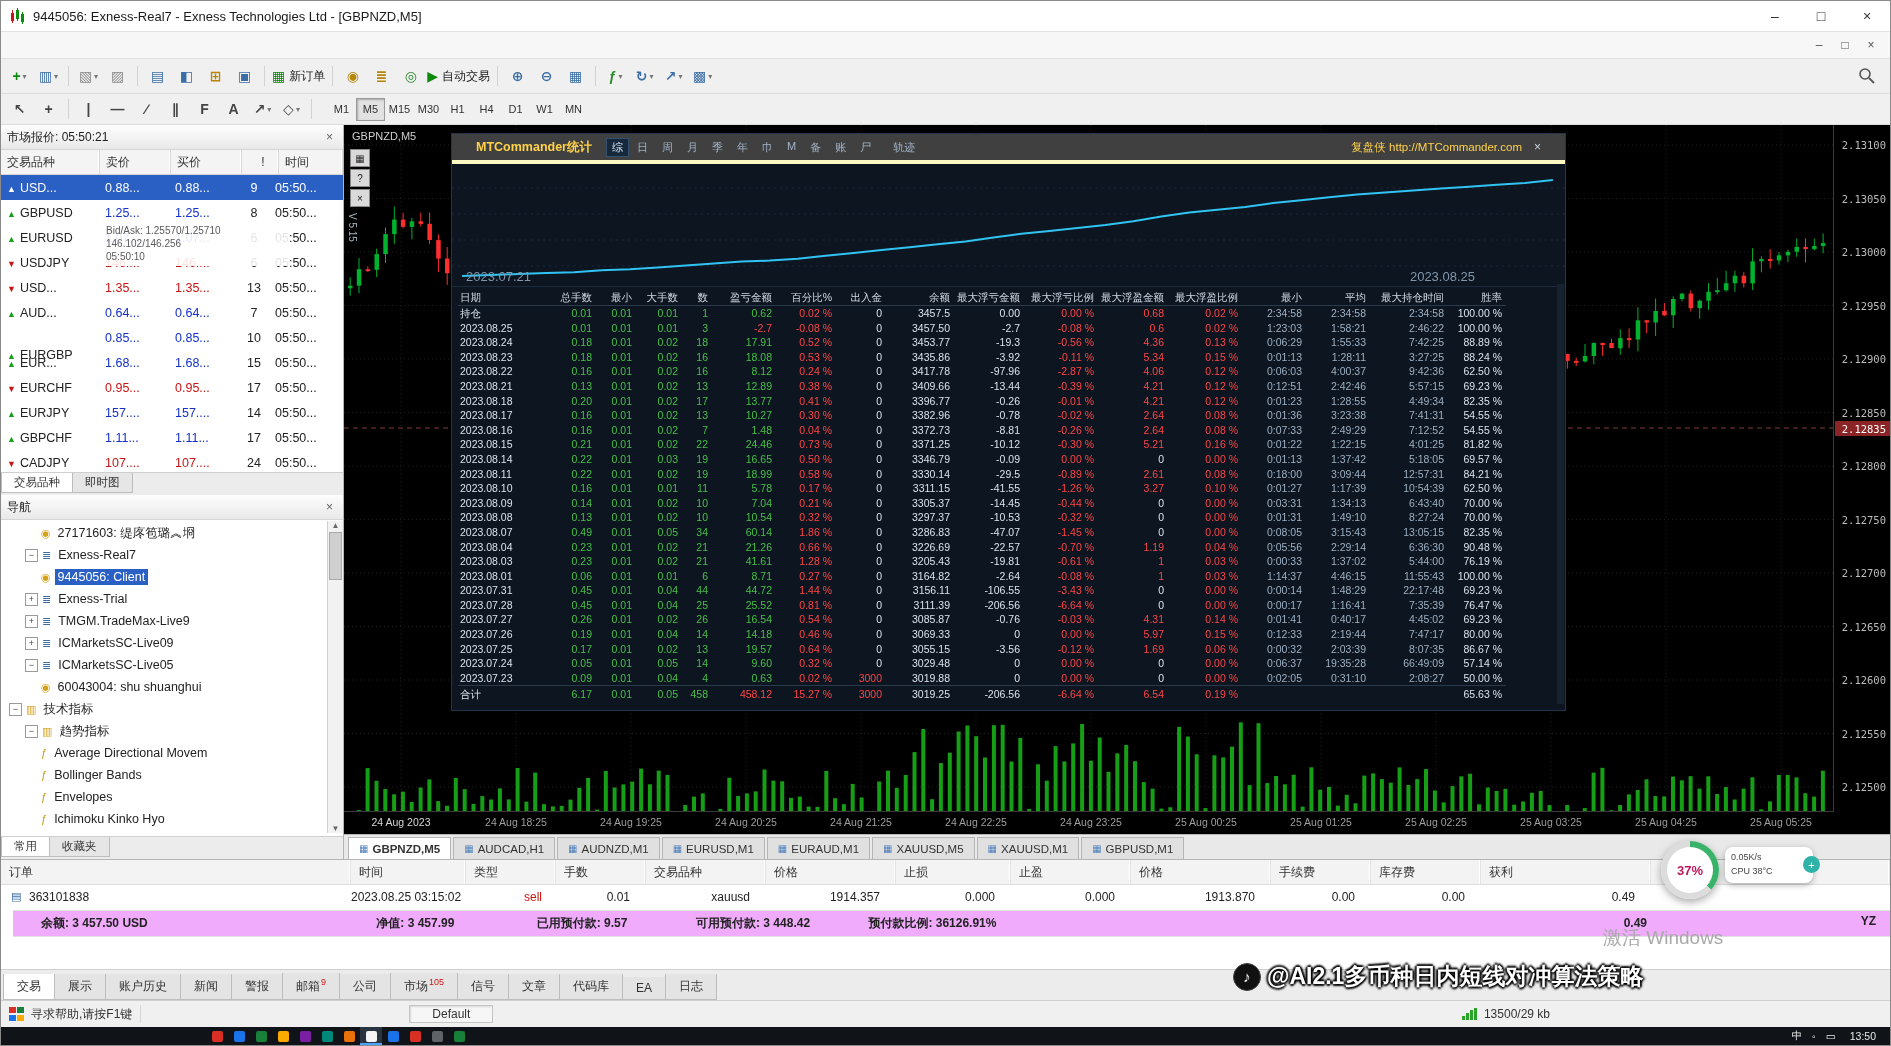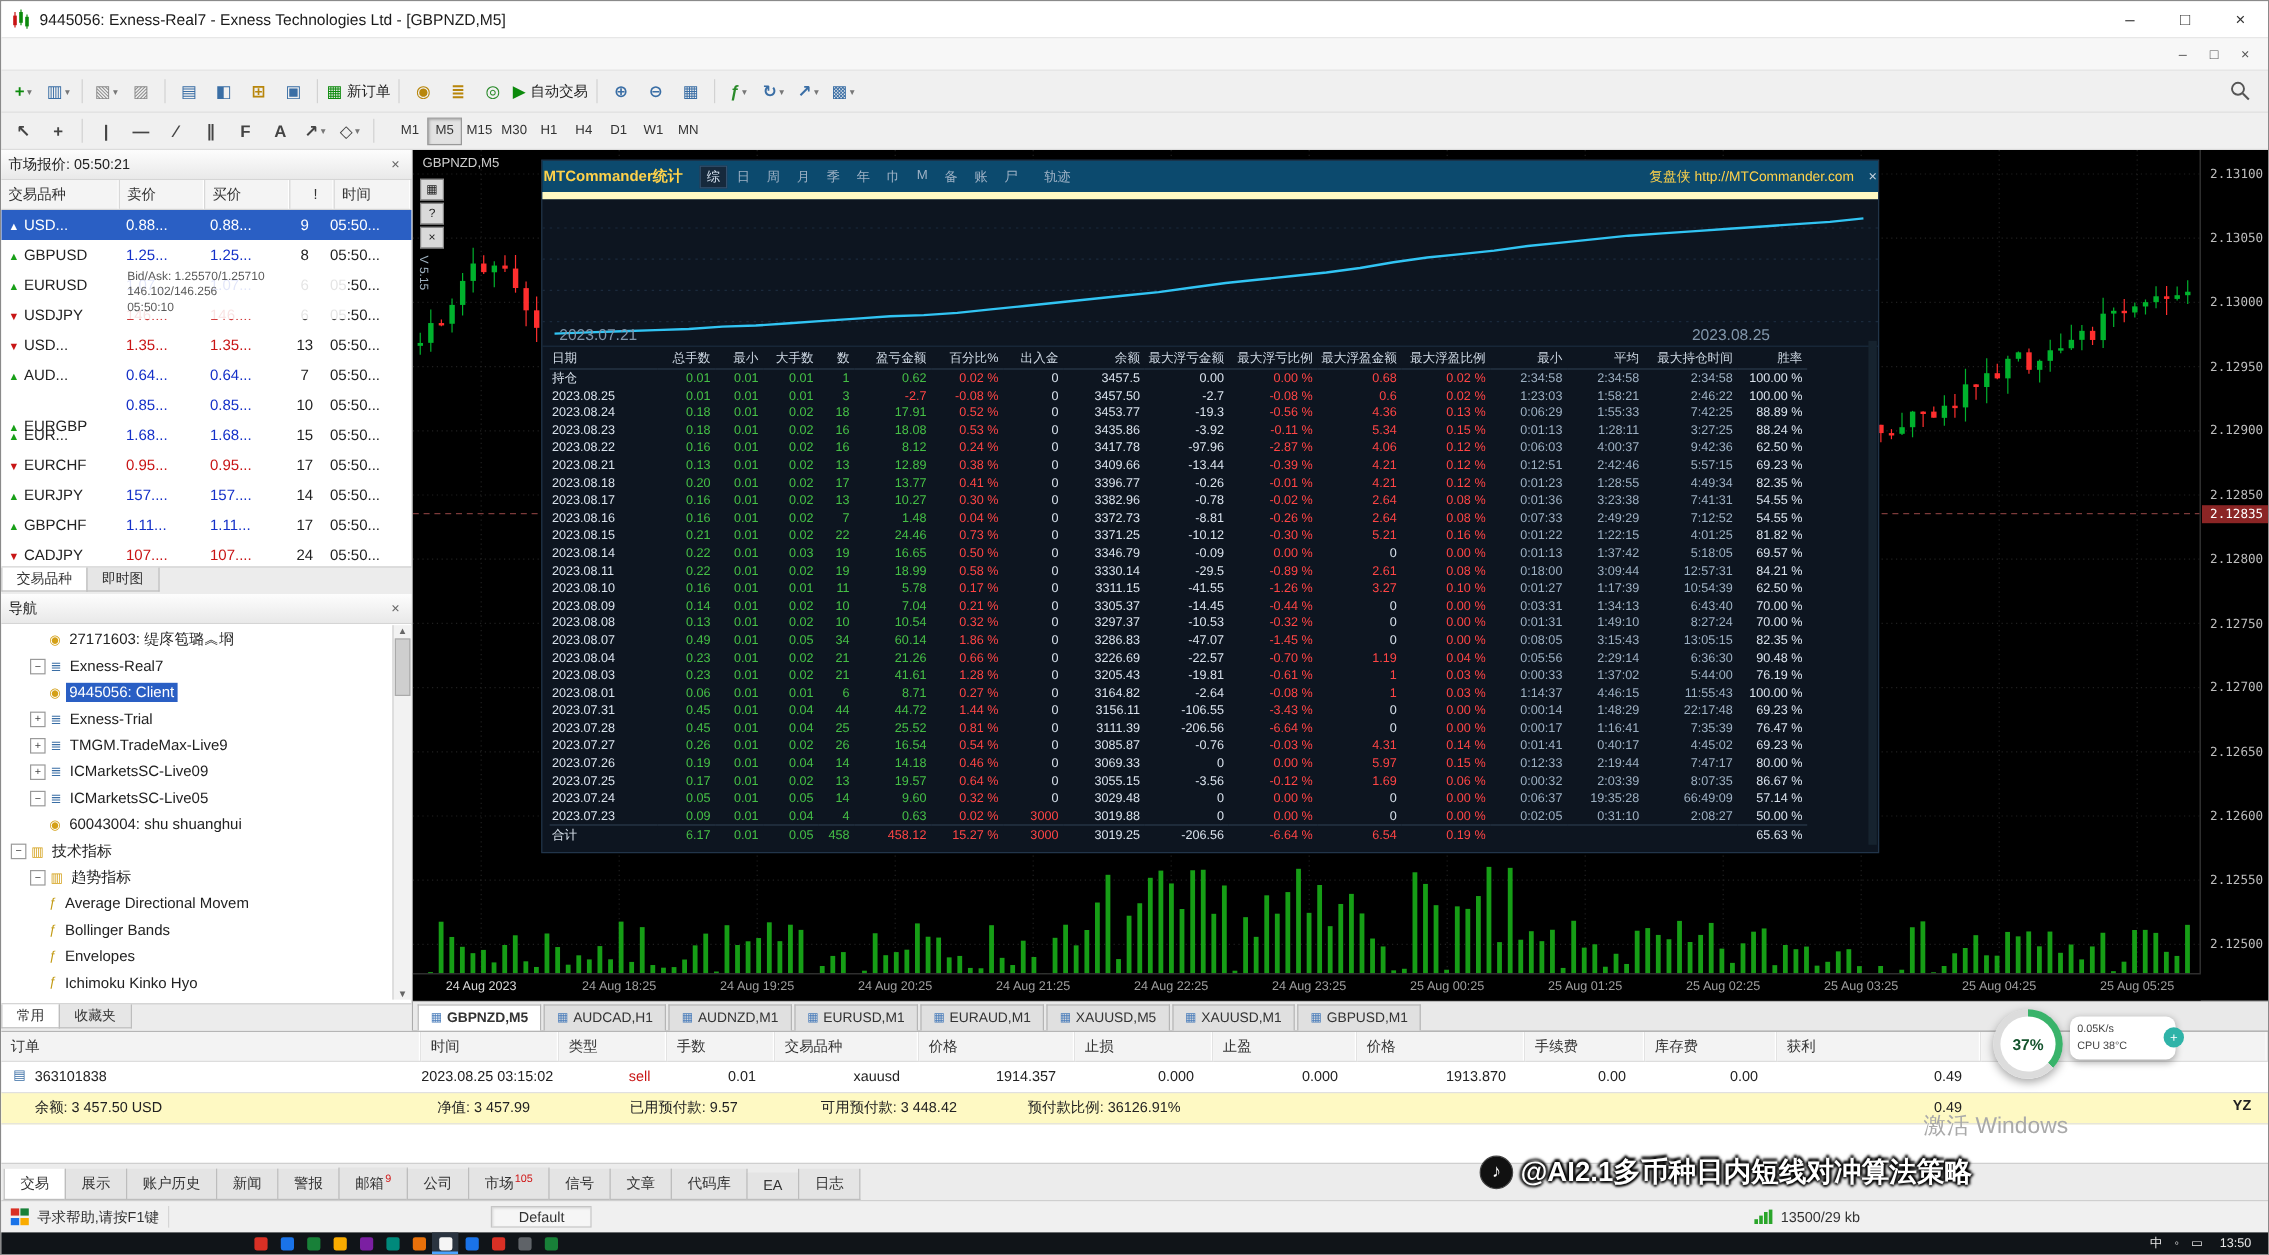--- a/index.html
+++ b/index.html
@@ -80,21 +80,21 @@
   .xlab{position:absolute;top:4px;width:90px;text-align:center;color:#9e9e9e;font-size:10.5px;}
   .xlab.first{color:#d8d8d8;}
   .chart-tabs{height:24px;background:#e9e9e9;border-top:1px solid #b8b8b8;display:flex;align-items:flex-end;padding-left:4px;flex:none;}
   .ctab{display:flex;align-items:center;height:21px;padding:0 10px;font-size:11.5px;color:#333;background:#e0e0e0;
         border:1px solid #b5b5b5;border-bottom:none;margin-right:2px;}
   .ctab.active{background:#fff;font-weight:bold;}
   .ctab .cico{color:#4a7dbb;font-size:10px;margin-right:4px;}
   
   .mtc{position:absolute;left:107px;top:8px;width:1115px;height:578px;background:#0d1520;border:1px solid #22354a;
        z-index:8;display:flex;flex-direction:column;box-sizing:border-box;}
-  .mtc-header{height:26px;display:flex;align-items:center;padding:0 1px;background:#0c4a6e;border-bottom:6px solid #fef9c3;flex:none;}
+  .mtc-header{height:26px;display:flex;align-items:center;padding:0 24px;background:#404040;border-bottom:4px solid #fef9c3;flex:none;}
   .mtc-title{color:#ffd24a;font-size:12.5px;font-weight:bold;margin-right:14px;}
   .mtc-tab{color:#9fb2c6;font-size:11px;padding:1px 5px;margin-right:2px;border:1px solid transparent;}
   .mtc-tab.active{border-color:#33506e;background:#16293c;color:#d8e4f2;}
   .mtc-extra{color:#9fb2c6;font-size:11px;margin-left:14px;}
   .mtc-brand{margin-left:auto;color:#ffd24a;font-size:11.5px;}
   .mtc-close{color:#c7d2de;margin-left:12px;font-size:12px;}
   .mtc-curve{position:relative;height:122px;flex:none;border-bottom:1px solid #1b2b3d;}
   .curve-lab{position:absolute;bottom:2px;color:#8196ab;font-size:13px;}
   .mtc-gridwrap{flex:1;overflow:hidden;padding:2px 6px 0 6px;position:relative;}
   .mtc-grid{display:grid;grid-template-columns:90px 48px 40px 46px 30px 64px 60px 50px 68px 70px 74px 70px 74px 64px 64px 78px 58px;}
@@ -108,21 +108,21 @@
   
   .toolbox{height:140px;flex:none;background:#fff;display:flex;flex-direction:column;position:relative;border-top:1px solid #b5b5b5;}
   .tb-grid{display:grid;grid-template-columns:350px 115px 90px 90px 120px 130px 115px 120px 140px 100px 110px 170px 1fr;}
   .tb-h{height:24px;line-height:24px;font-size:12px;color:#333;background:#f3f3f3;border-bottom:1px solid #ddd;
         border-right:1px solid #e3e3e3;box-shadow:inset -1px 0 0 #fff;padding-left:8px;white-space:nowrap;overflow:hidden;}
   .tb-c{height:25px;line-height:25px;font-size:12px;white-space:nowrap;overflow:hidden;}
   .num{text-align:right;padding-right:16px;}
   .tb-row .id{padding-left:28px;position:relative;}
   .tb-row .oicon{position:absolute;left:10px;top:6px;color:#3a6ea5;font-size:11px;line-height:11px;}
   .sell{color:#c81414;text-align:right;padding-right:14px;}
-  .tb-summary{background:#fef9c3;border-top:1px solid #e0e0e0;border-bottom:1px solid #e0e0e0;font-weight:normal;}
+  .tb-summary{background:#f0abfc;border-top:1px solid #e0e0e0;border-bottom:1px solid #e0e0e0;font-weight:bold;margin-left:12px;}
   .tb-summary .seg{display:inline-block;white-space:nowrap;}
   .tb-tabs{margin-top:auto;height:30px;background:#ececec;border-top:1px solid #cfcfcf;display:flex;align-items:flex-end;padding-left:2px;}
   .tb-tab{padding:4px 13px;font-size:12px;color:#333;background:#e4e4e4;border:1px solid #bdbdbd;border-top:none;margin-right:-1px;position:relative;}
   .tb-tab.active{background:#fff;}
   .tb-tab .badge{color:#d01616;font-size:9px;vertical-align:super;margin-left:1px;}
   .yz{position:absolute;right:14px;top:54px;font-size:12px;color:#222;font-weight:bold;}
   
   .statusbar{height:26px;flex:none;background:#f0f0f0;border-top:1px solid #cfcfcf;display:flex;align-items:center;font-size:12px;color:#333;}
   .sb-ico{width:16px;height:14px;margin:0 6px 0 8px;display:inline-grid;grid-template-columns:7px 7px;grid-gap:1px;}
   .sb-ico i{height:6px;display:block;}
@@ -136,21 +136,21 @@
   .tk-app{width:22px;height:100%;display:flex;align-items:center;justify-content:center;}
   .tk-app i{width:11px;height:11px;display:block;border-radius:2px;}
   .tk-app.active{background:#2a3440;box-shadow:inset 0 -2px 0 #4aa3ff;}
   .tray{margin-left:auto;display:flex;align-items:center;margin-right:8px;font-size:10.5px;color:#e8e8e8;}
   .tray span{margin-left:10px;}
   
   .gauge{position:absolute;left:1660px;top:840px;width:58px;height:58px;border-radius:50%;z-index:40;
          background:conic-gradient(#39b36a 0 133deg,#dcdcdc 133deg 360deg);box-shadow:0 3px 8px rgba(0,0,0,.35);
          display:flex;align-items:center;justify-content:center;}
   .gauge .inner{width:46px;height:46px;border-radius:50%;background:#fff;display:flex;align-items:center;justify-content:center;
-                font-size:13px;font-weight:bold;color:#14532d;}
+                font-size:13px;font-weight:bold;color:#be185d;}
   .netwidget{position:absolute;left:1724px;top:846px;width:88px;height:36px;background:#fff;border-radius:8px;z-index:40;
              box-shadow:0 2px 6px rgba(0,0,0,.3);font-size:9px;color:#444;padding:3px 6px;box-sizing:border-box;line-height:14px;}
   .netwidget .plus{position:absolute;right:-7px;top:9px;width:17px;height:17px;border-radius:50%;background:#2fb3a8;color:#fff;
                    display:flex;align-items:center;justify-content:center;font-size:11px;}
   .activate{position:absolute;left:1602px;top:924px;color:#a9a9a9;font-size:19px;z-index:35;}
   .watermark{position:absolute;left:1232px;top:960px;z-index:45;display:flex;align-items:center;color:#fff;
              font-size:23px;font-weight:bold;
              text-shadow:-2px 0 2px #000,2px 0 2px #000,0 -2px 2px #000,0 2px 2px #000;}
   .watermark .logo{width:26px;height:26px;border-radius:50%;background:#111;color:#fff;display:flex;align-items:center;
                    justify-content:center;font-size:15px;margin-right:6px;text-shadow:none;border:1px solid #444;flex:none;}

